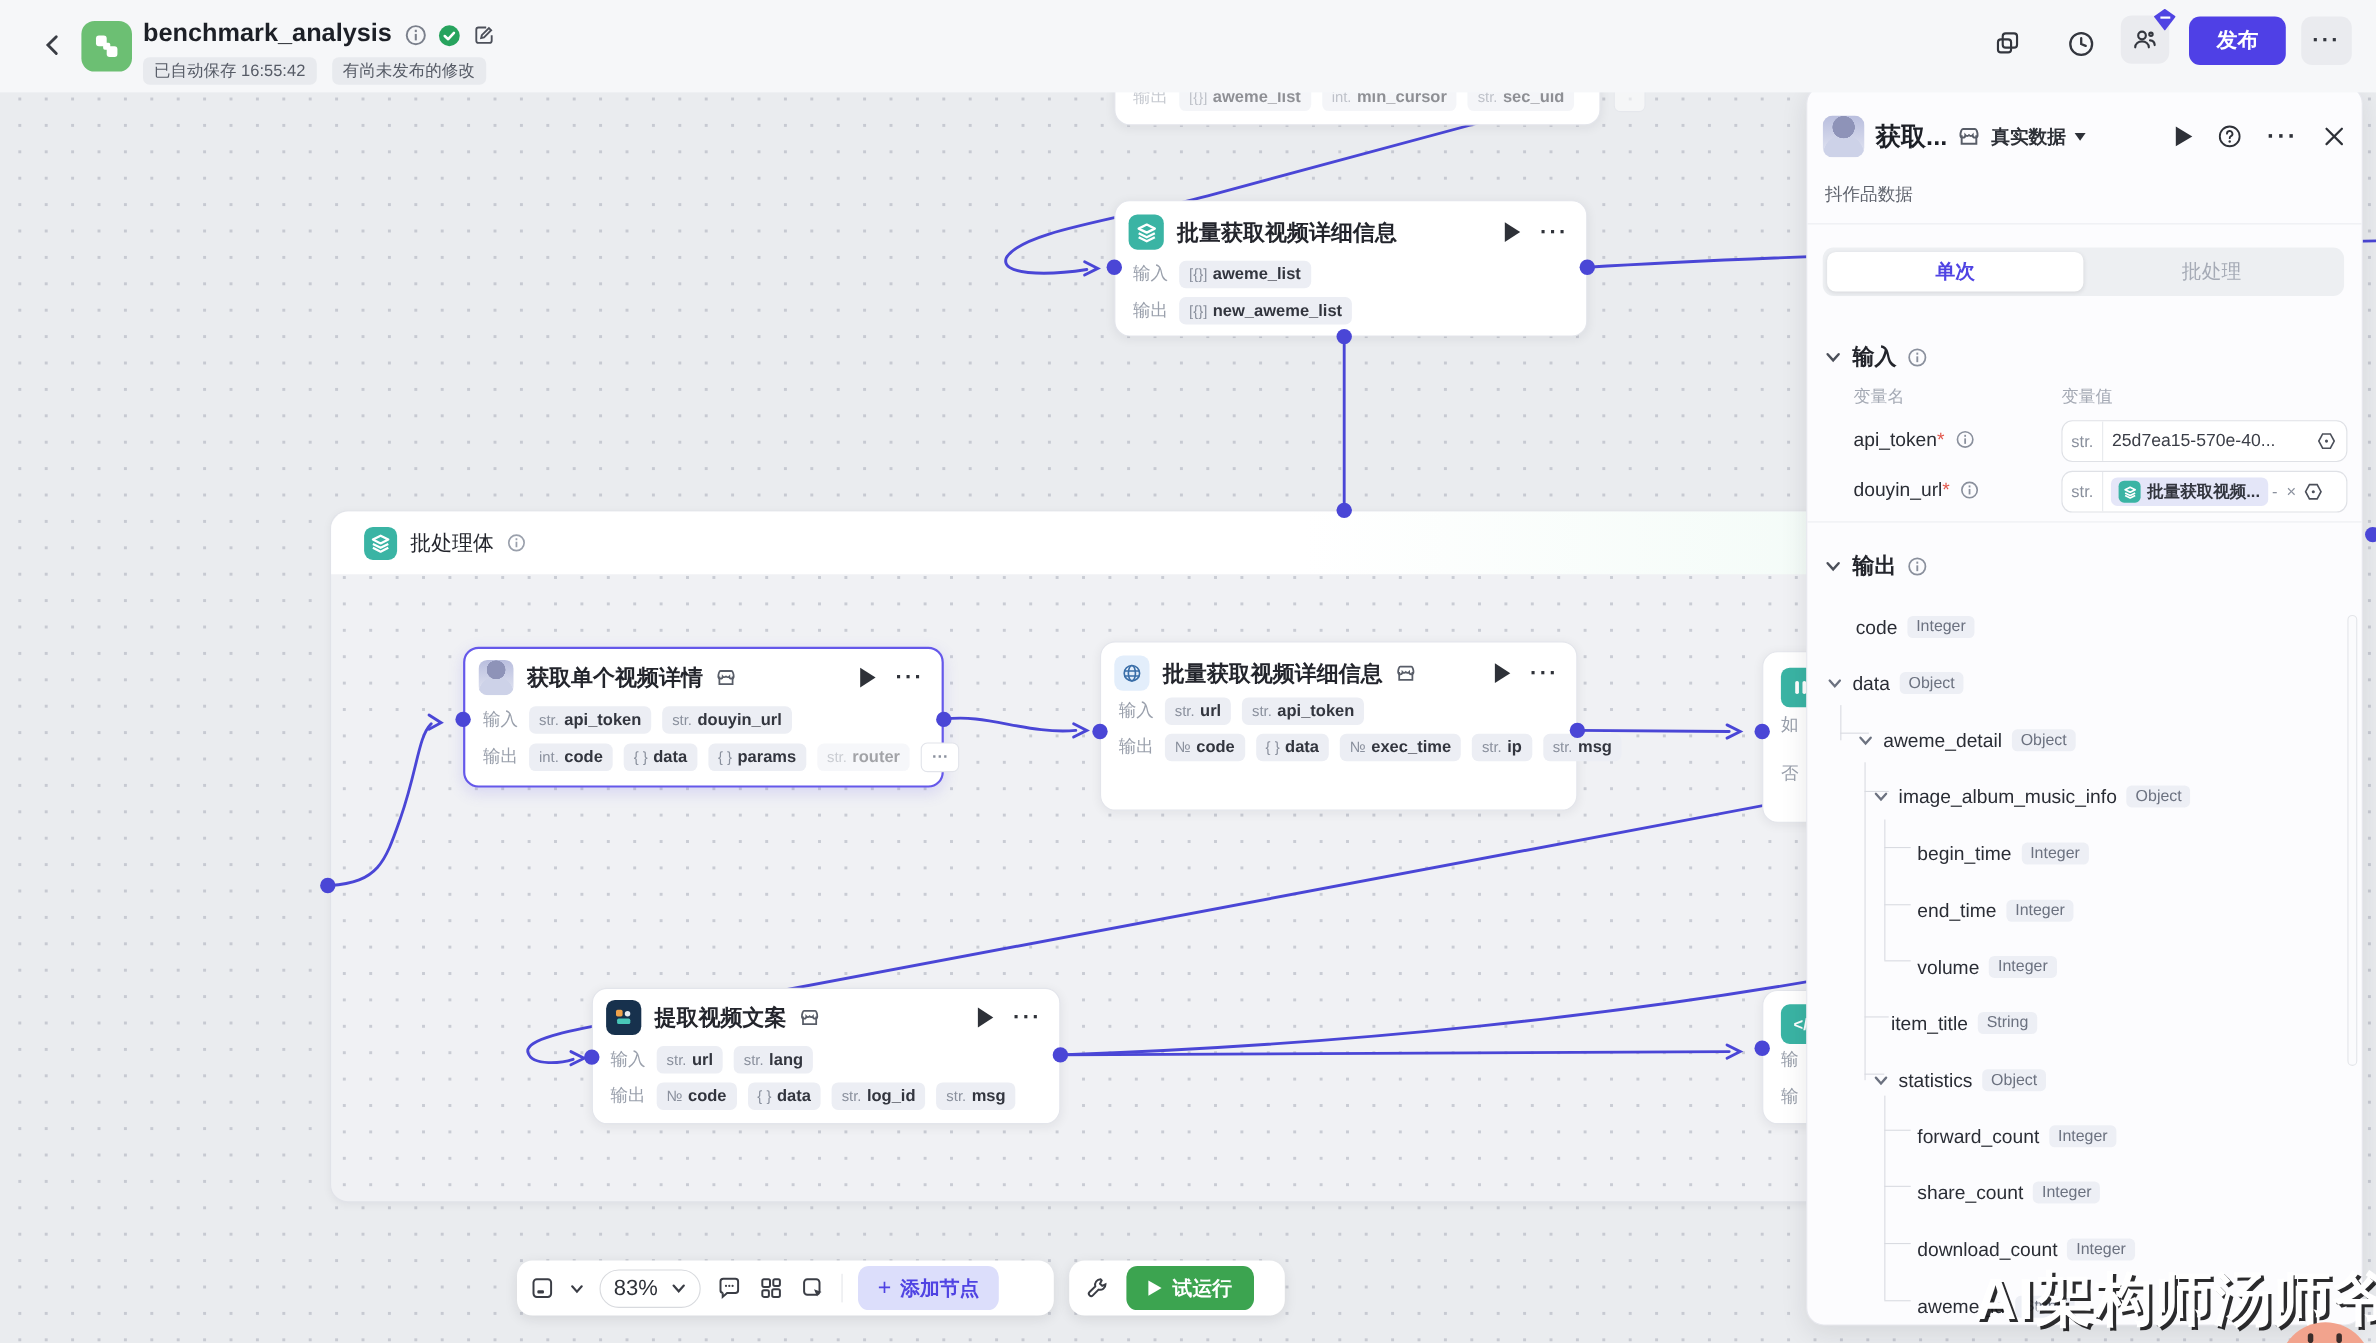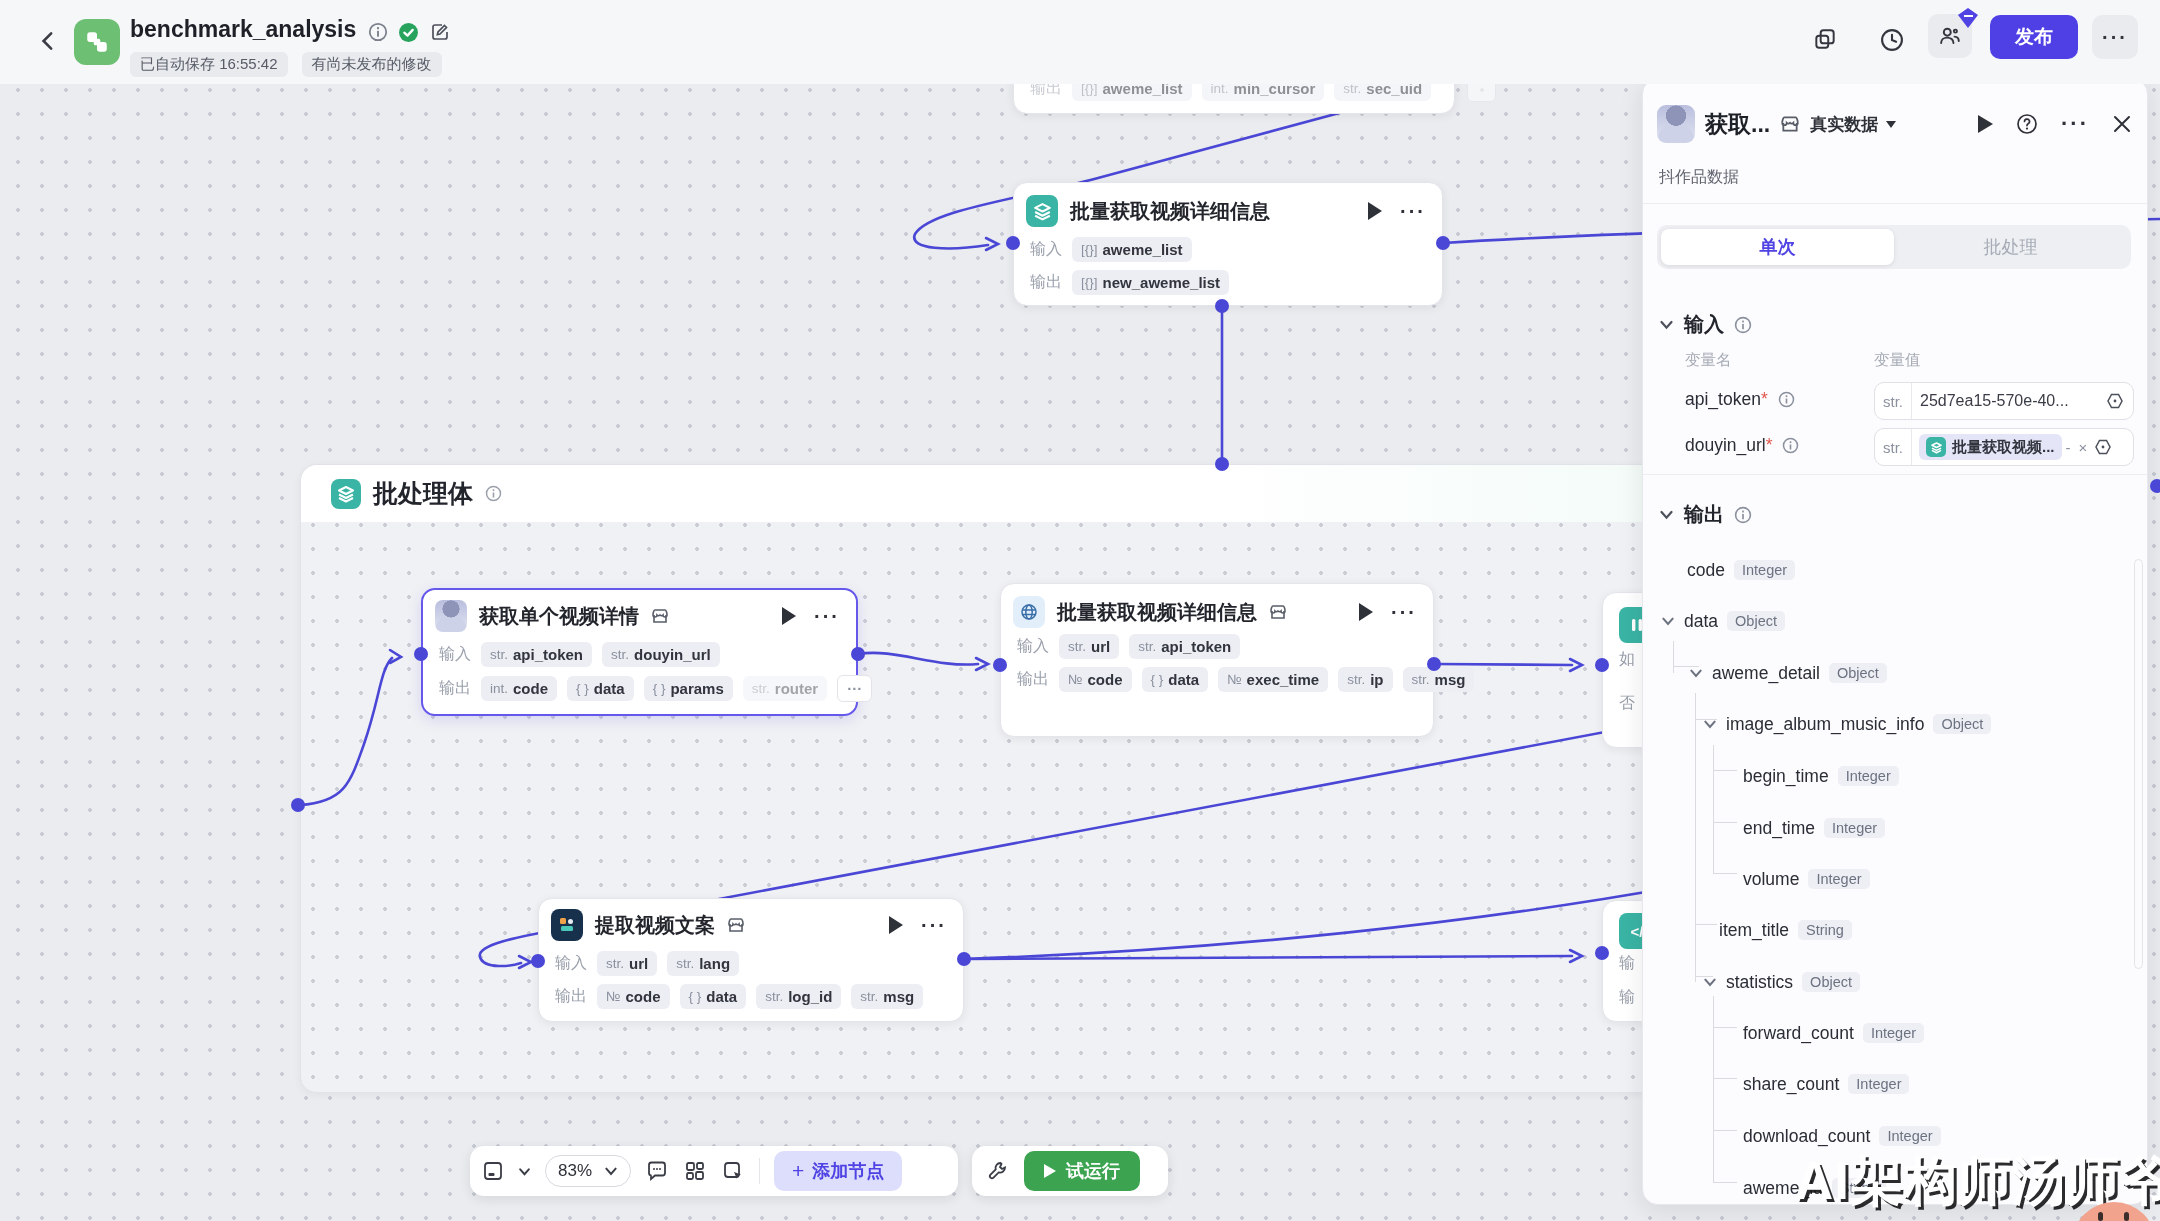--- a/index.html
+++ b/index.html
@@ -37,21 +37,21 @@
   
   .port { position:absolute; width:14px; height:14px; border-radius:50%; background:#4a46d6; z-index:4; }
 
   
   .batch-box { position:absolute; left:300px; top:464px; width:1610px; height:629px;
     background:#f0f1f4; border:1px solid #e1e3e9; border-radius:16px; z-index:1;
     background-image: radial-gradient(circle, #c9ccd4 1.6px, transparent 1.7px); background-size:24px 24px;
     box-shadow:0 2px 8px rgba(25,28,40,.05); }
   .batch-head { position:absolute; left:0; top:0; right:0; height:57px; border-radius:16px 16px 0 0;
     background:linear-gradient(90deg,#ffffff 55%, #eefaf4); display:flex; align-items:center; gap:12px; padding:0 30px; }
-  .batch-title { font-size:25px; font-weight:bold; color:#23252c; }
+  .batch-title { font-size:19px; font-weight:normal; color:#23252c; }
   .batch-hint { position:absolute; left:0; top:57px; right:0; height:40px; background:#e3e5f3; }
   .batch-hint span { position:absolute; left:922px; top:9px; font-size:16.5px; color:#555a68; white-space:nowrap; }
 
   
   .appbar { position:absolute; left:0; top:0; width:2160px; height:84px; background:#f6f7f9;
     z-index:7; }
   .back-btn { position:absolute; left:36px; top:28px; width:28px; height:28px; color:#3a3d45; }
   .applogo { position:absolute; left:74px; top:19px; width:46px; height:46px; border-radius:12px; background:#6cbf73;
     display:flex; align-items:center; justify-content:center; }
   .apptitle { position:absolute; left:130px; top:16px; font-size:23px; font-weight:bold; color:#1d2027; }
@@ -68,21 +68,21 @@
     border:none; border-radius:10px; font-size:19px; font-weight:bold; font-family:inherit; }
   .hdr-more { position:absolute; left:2092px; top:15px; width:46px; height:44px; background:#eaebef; border-radius:10px;
     display:flex; align-items:center; justify-content:center; font-size:20px; font-weight:bold; color:#33363e; letter-spacing:2px; }
 
   
   .pill { position:absolute; top:1146px; height:50px; background:#fff; border-radius:14px;
     box-shadow:0 3px 12px rgba(25,28,40,.10); display:flex; align-items:center; z-index:5; }
   .pill1 { left:470px; width:488px; padding:0 12px; gap:14px; }
   .pill2 { left:972px; width:196px; padding:0 14px; gap:14px; }
   .zoom-select { display:flex; align-items:center; gap:12px; border:1px solid #d8dade; border-radius:18px;
-    padding:5px 12px; font-size:17px; color:#2e3138; }
+    padding:5px 12px; font-size:20px; color:#2e3138; }
   .tb-ic { color:#3a3d45; display:flex; }
   .tb-div { width:1px; height:26px; background:#e4e6ea; }
   .addnode-btn { display:flex; align-items:center; gap:8px; background:#dcdefb; color:#4f43e3; border:none;
     border-radius:10px; font-size:18px; font-weight:bold; padding:8px 18px; font-family:inherit; }
   .run-btn { display:flex; align-items:center; gap:10px; background:#3ca450; color:#fff; border:none;
     border-radius:10px; font-size:18px; font-weight:bold; padding:8px 20px; font-family:inherit; }
   .run-tri { width:0; height:0; border-left:12px solid #fff; border-top:7px solid transparent; border-bottom:7px solid transparent; }
 
   
   .panel { position:absolute; left:1642px; top:78px; width:506px; height:1127px; background:#fcfcfe;

